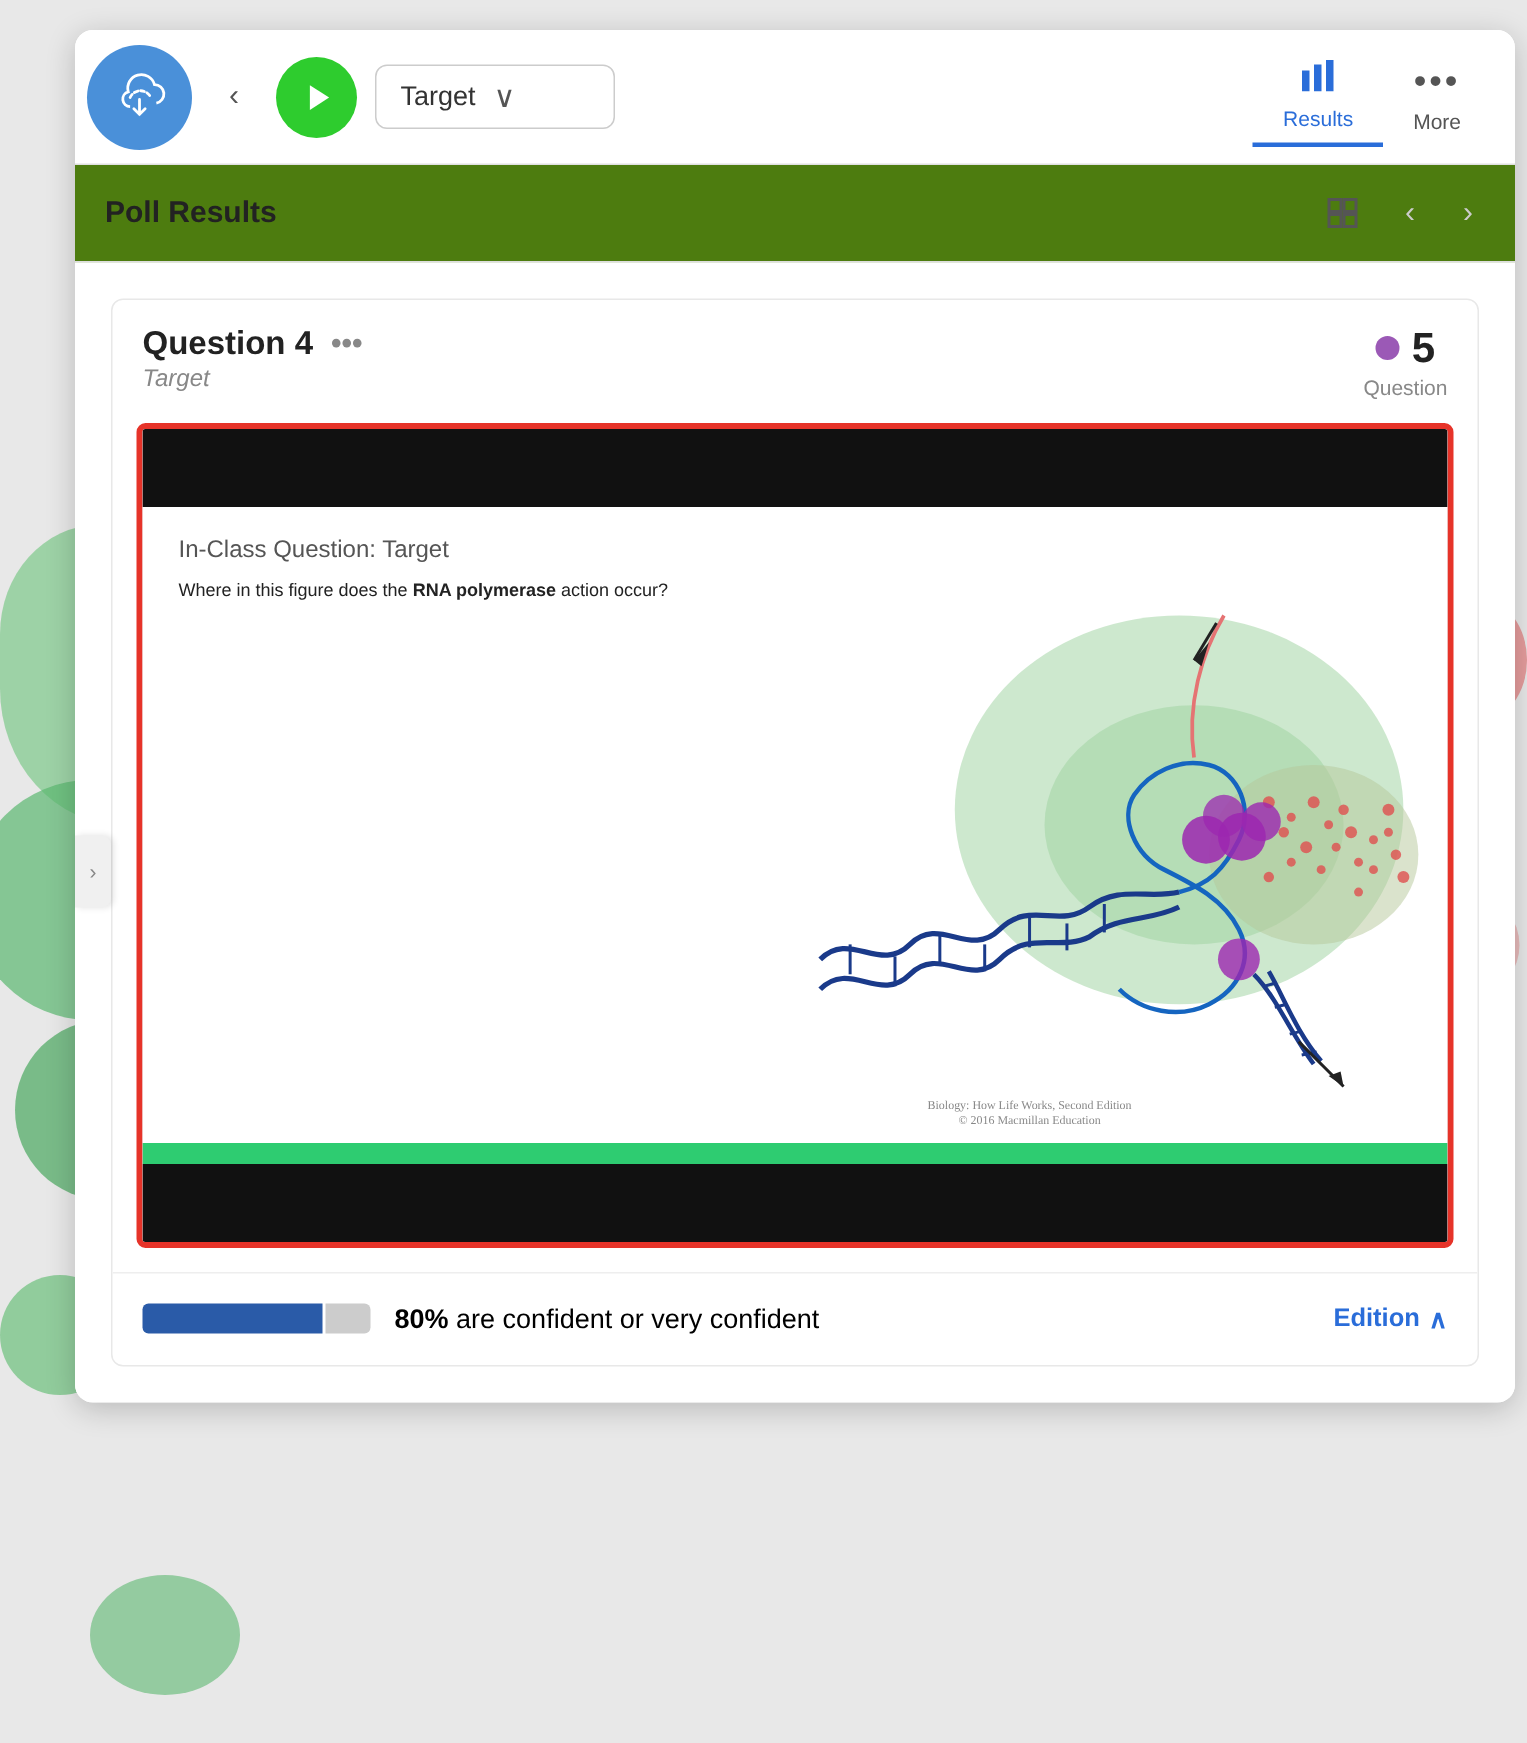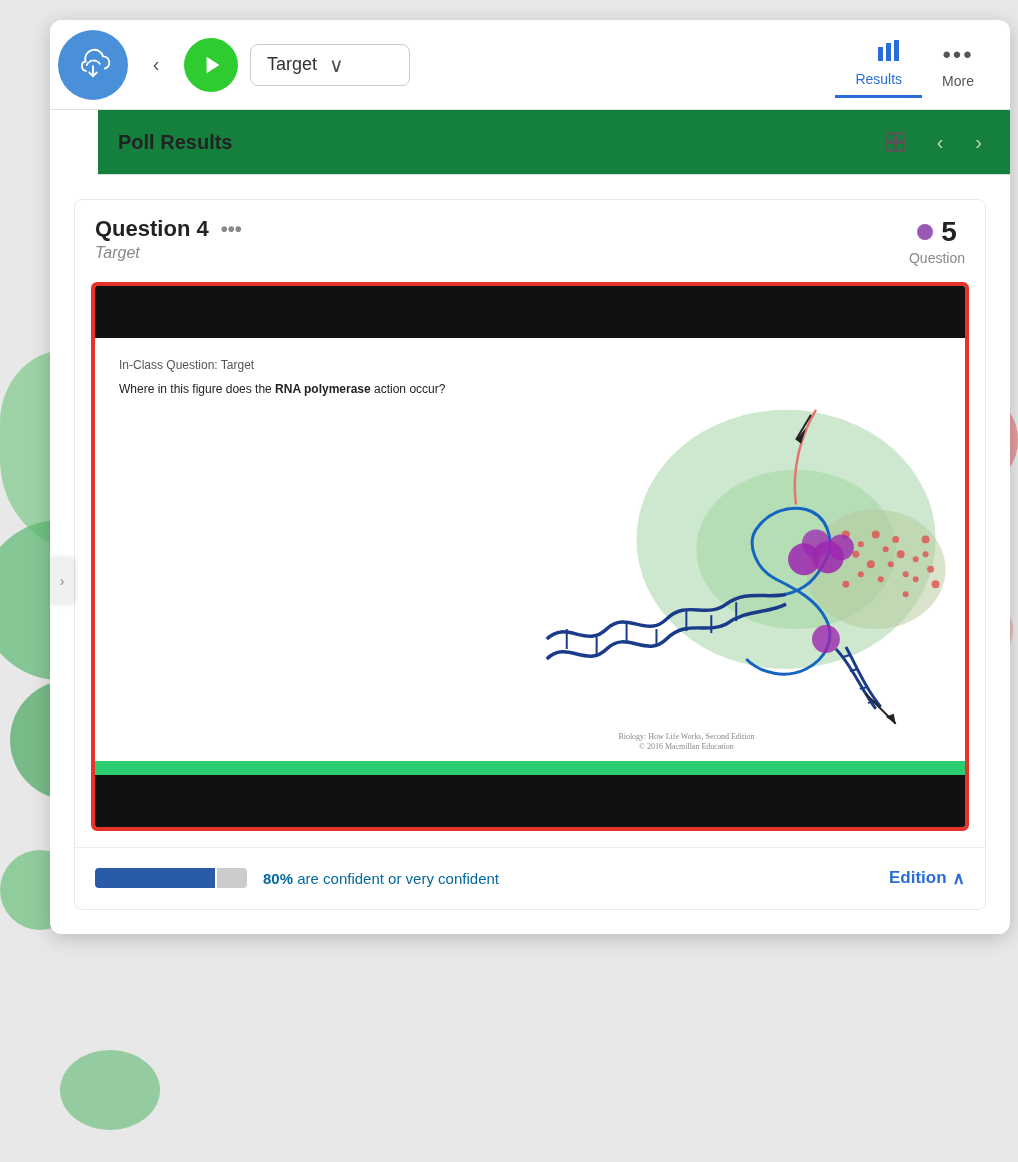--- a/index.html
+++ b/index.html
@@ -121,21 +121,20 @@
       justify-content: center;
       padding: 8px 20px;
       cursor: pointer;
       border: none;
       background: none;
       gap: 4px;
     }
 
     .toolbar-nav-item.active {
       border-bottom: 3px solid #2a6dd9;
-      align-items: flex-end;
     }
 
     .toolbar-nav-item .nav-icon {
       font-size: 22px;
       color: #555;
     }
 
     .toolbar-nav-item.active .nav-icon {
       color: #2a6dd9;
     }
@@ -146,24 +145,23 @@
     }
 
     .toolbar-nav-item.active .nav-label {
       color: #2a6dd9;
     }
 
     
     .poll-header {
       display: flex;
       align-items: center;
-      background: #15803d;
+      background: #4d7c0f;
       padding: 14px 20px;
       border-bottom: 1px solid #ddd;
-      margin-left: 48px;
     }
 
     .poll-title {
       font-size: 20px;
       font-weight: 700;
       color: #222;
       flex: 1;
     }
 
     .poll-header-actions {
@@ -281,21 +279,21 @@
       position: relative;
     }
 
     .slide-text-area {
       padding: 20px 24px;
       width: 45%;
       flex-shrink: 0;
     }
 
     .slide-label {
-      font-size: 12px;
+      font-size: 16px;
       color: #555;
       margin-bottom: 8px;
     }
 
     .slide-question {
       font-size: 12px;
       color: #222;
       line-height: 1.5;
     }
 
@@ -350,22 +348,22 @@
     }
 
     .confidence-bar-empty {
       width: 30px;
       height: 20px;
       background: #ccc;
       border-radius: 0 4px 4px 0;
     }
 
     .confidence-text {
-      font-size: 15px;
-      color: #0369a1;
+      font-size: 18px;
+      color: #000000;
       flex: 1;
     }
 
     .confidence-text strong {
       font-weight: 700;
     }
 
     .details-btn {
       font-size: 17px;
       color: #2a6dd9;

